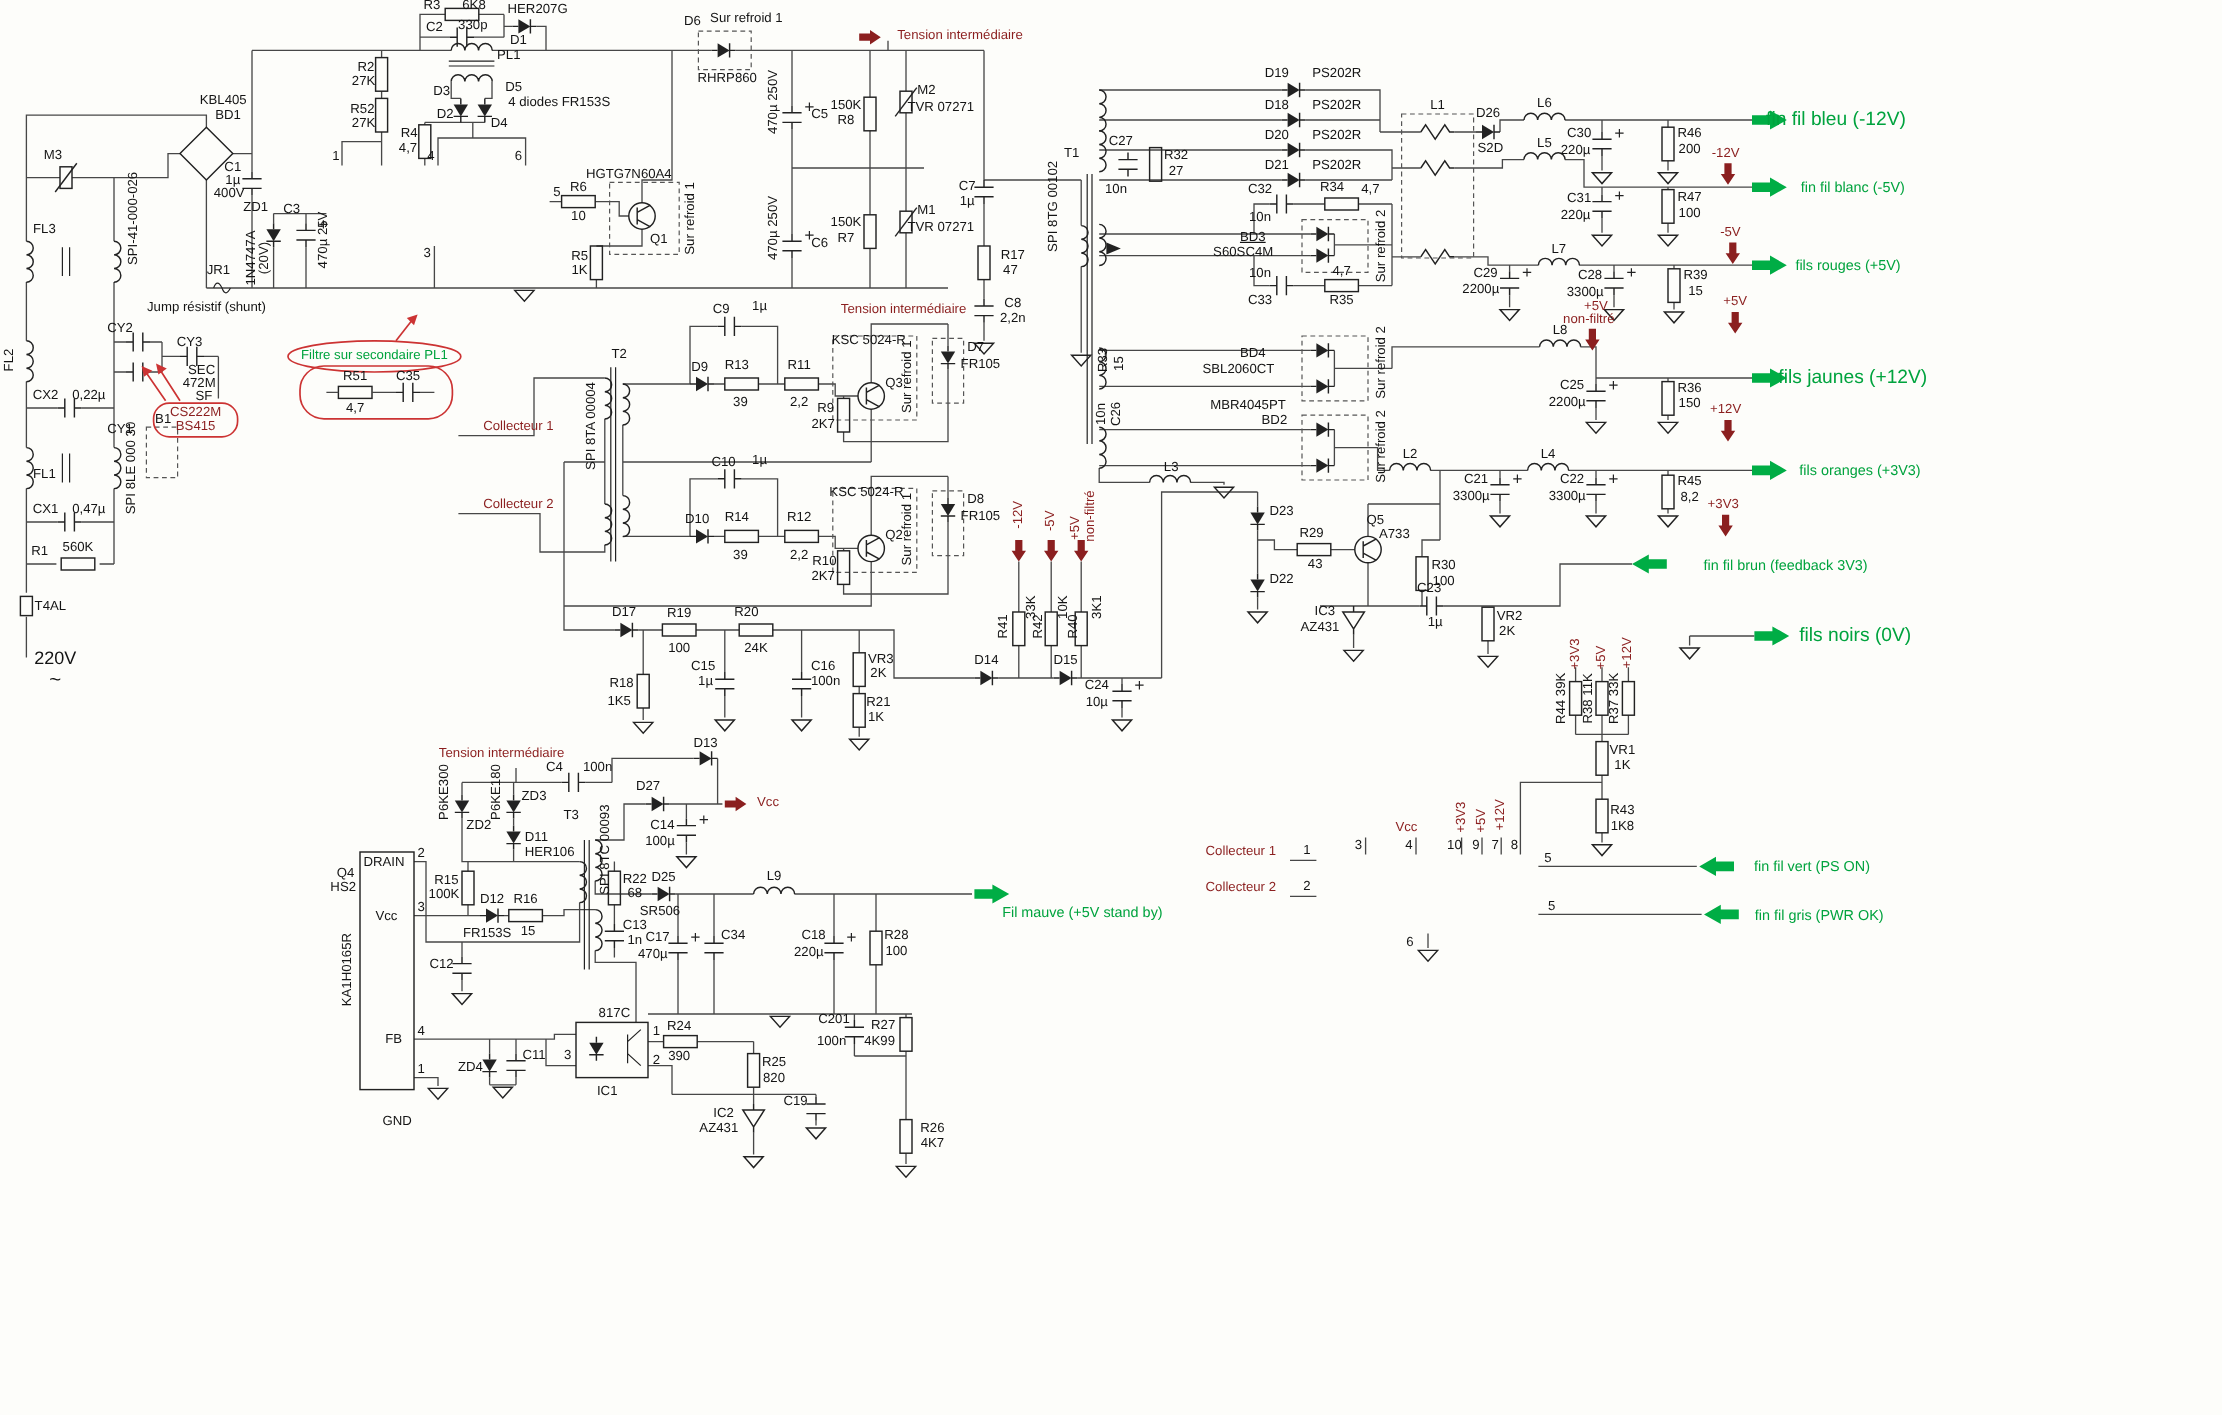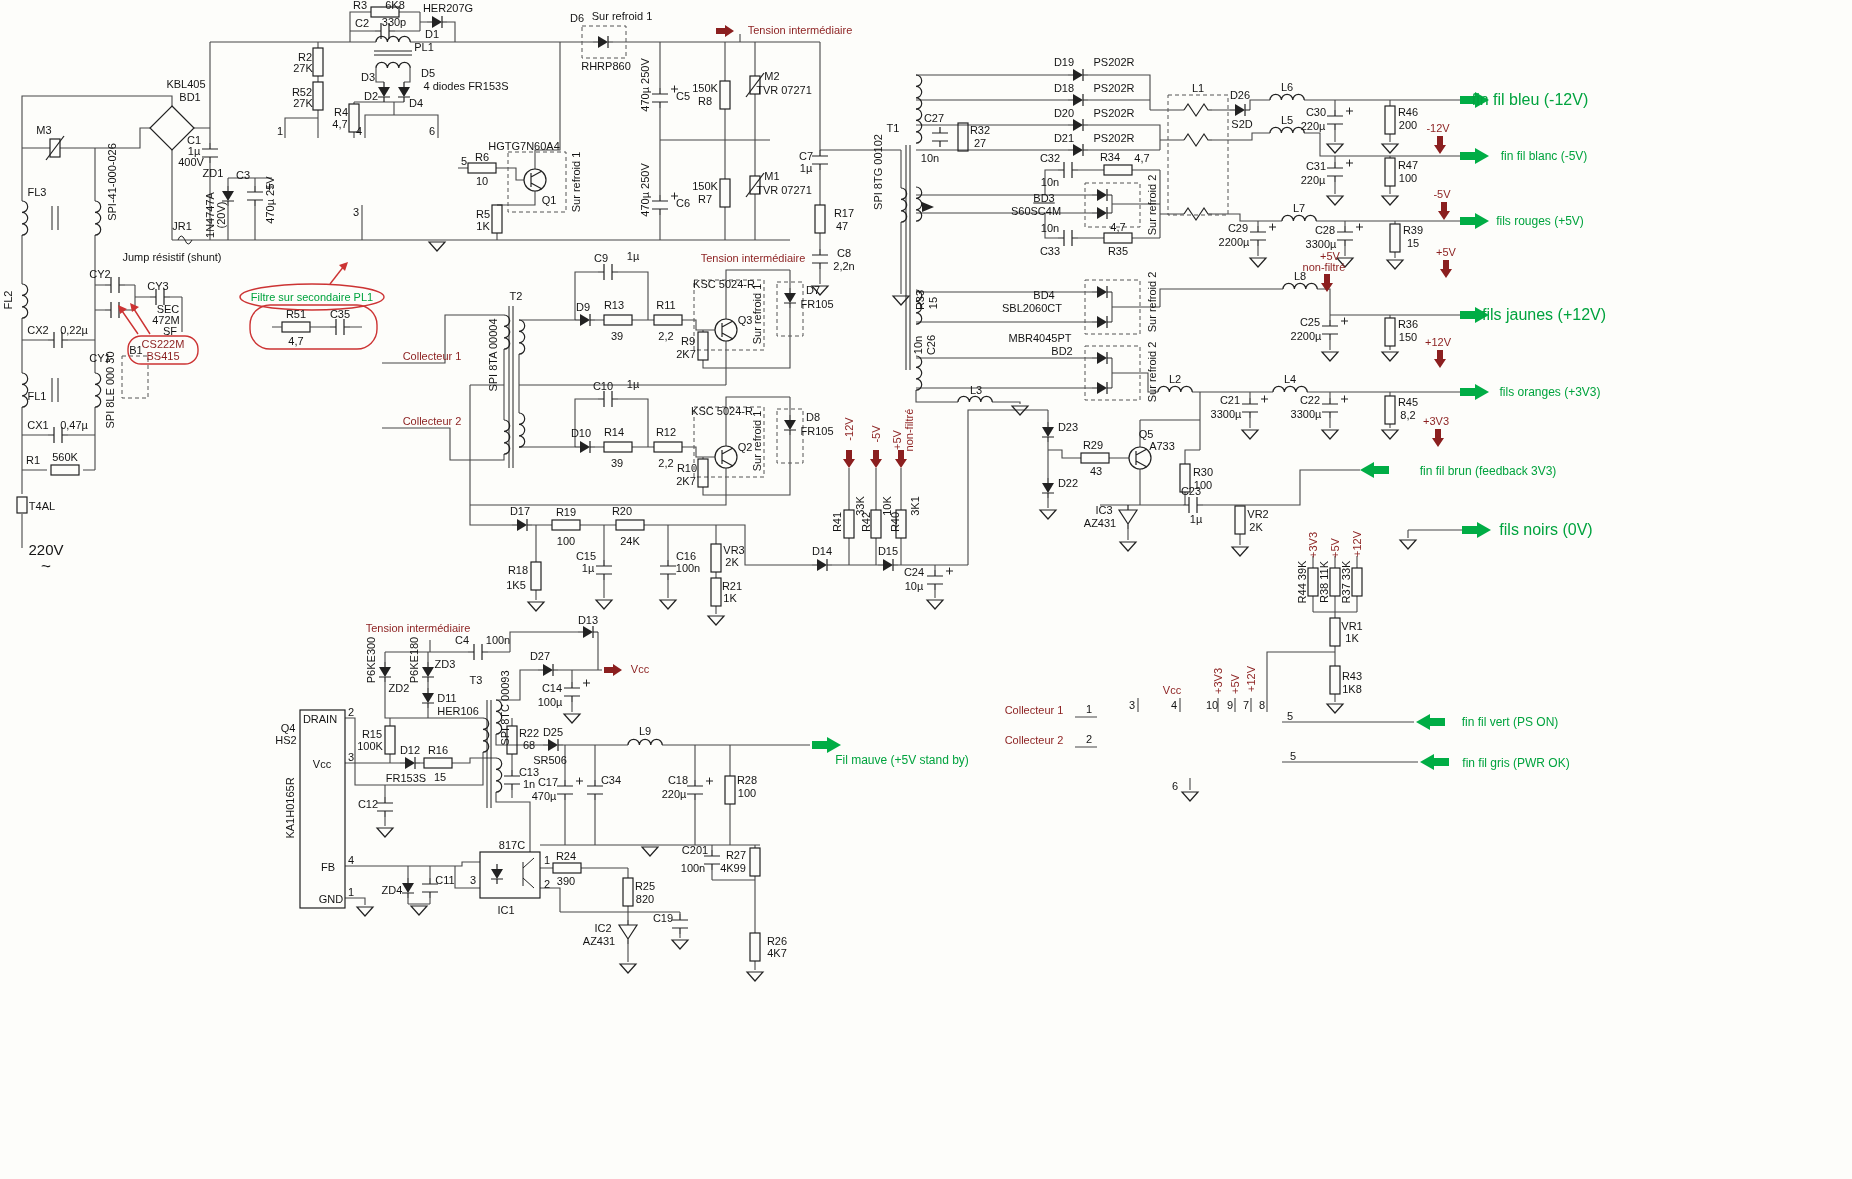--- a/index.html
+++ b/index.html
@@ -682,21 +682,21 @@
       <div class="lbl" style="left: 550px; top: 702px;">100µ</div>
       <div class="lbl m" style="left: 640px; top: 669px;">Vcc</div>
       <div class="lbl" style="left: 288px; top: 728px;">Q4</div>
       <div class="lbl" style="left: 286px; top: 740px;">HS2</div>
       <div class="lbl" style="left: 320px; top: 719px;">DRAIN</div>
       <div class="lbl" style="left: 351px; top: 712px;">2</div>
       <div class="lbl" style="left: 322px; top: 764px;">Vcc</div>
       <div class="lbl" style="left: 351px; top: 757px;">3</div>
       <div class="lbl" style="left: 328px; top: 867px;">FB</div>
       <div class="lbl" style="left: 351px; top: 860px;">4</div>
-      <div class="lbl" style="left: 319px; top: 899px; padding-left: 24px;">GND</div>
+      <div class="lbl" style="left: 319px; top: 935px; padding-left: 24px;">GND</div>
       <div class="lbl" style="left: 351px; top: 892px;">1</div>
       <div class="lbl rot" style="left: 290px; top: 808px;">KA1H0165R</div>
       <div class="lbl" style="left: 372px; top: 734px;">R15</div>
       <div class="lbl" style="left: 370px; top: 746px;">100K</div>
       <div class="lbl" style="left: 410px; top: 750px;">D12</div>
       <div class="lbl" style="left: 406px; top: 778px;">FR153S</div>
       <div class="lbl" style="left: 438px; top: 750px;">R16</div>
       <div class="lbl" style="left: 440px; top: 777px;">15</div>
       <div class="lbl" style="left: 368px; top: 804px;">C12</div>
       <div class="lbl" style="left: 529px; top: 733px;">R22</div>

